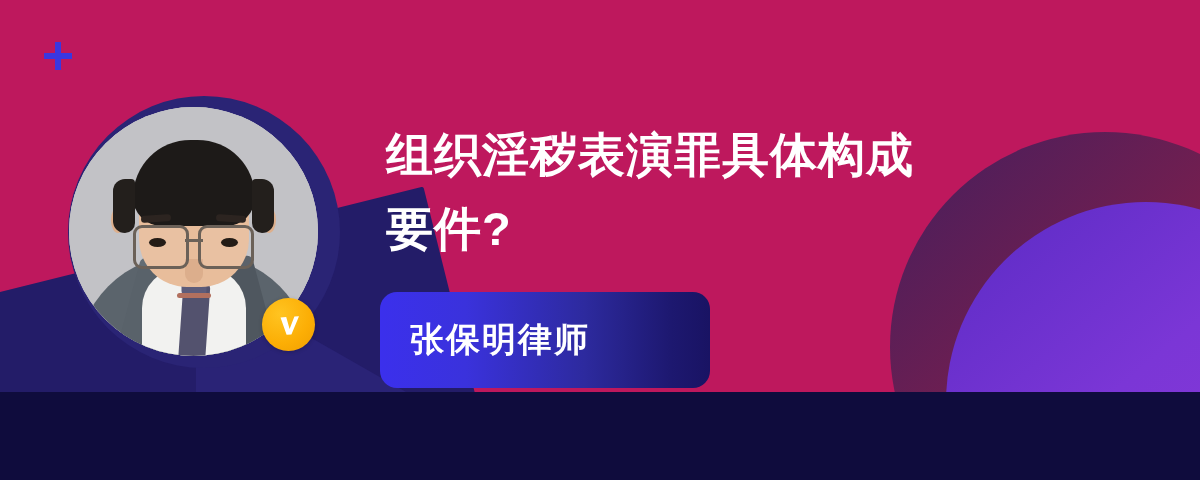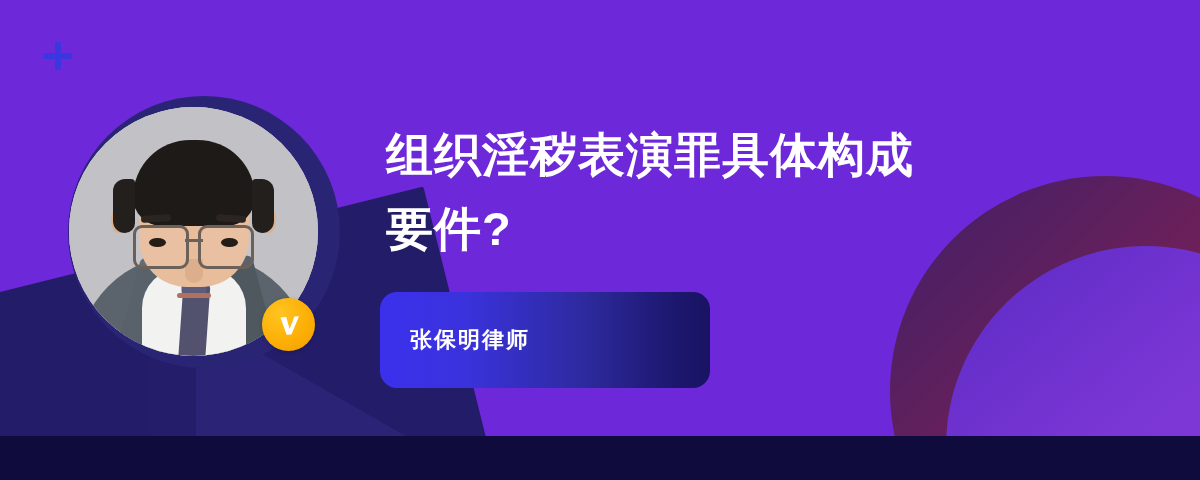--- a/index.html
+++ b/index.html
@@ -3,23 +3,23 @@
 <meta charset="utf-8">
 <style>
   html, body {
     margin: 0;
     padding: 0;
     background: #0f0c3d;
   }
   #canvas {
     position: relative;
     width: 1200px;
-    height: 436px;
+    height: 392px;
     overflow: hidden;
-    background: #6d28d9;
+    background: #be185d;
     font-family: "Liberation Sans", "DejaVu Sans", sans-serif;
   }
 
   
   .deco-band-left {
     position: absolute;
     left: -120px;
     top: 322px;
     width: 560px;
     height: 420px;
@@ -230,21 +230,21 @@
     top: 292px;
     width: 330px;
     height: 96px;
     border-radius: 17px;
     background: linear-gradient(90deg, #3b30ec 0%, #3a32dc 26%, #2d2a9e 62%, #1d1870 88%, #191363 100%);
     display: flex;
     align-items: center;
   }
   .name-badge-label {
     color: #ffffff;
-    font-size: 22px;
+    font-size: 34px;
     font-weight: 700;
     letter-spacing: 2px;
     padding-left: 30px;
   }
 </style>
 </head>
 <body>
 
 <div id="canvas">
 

